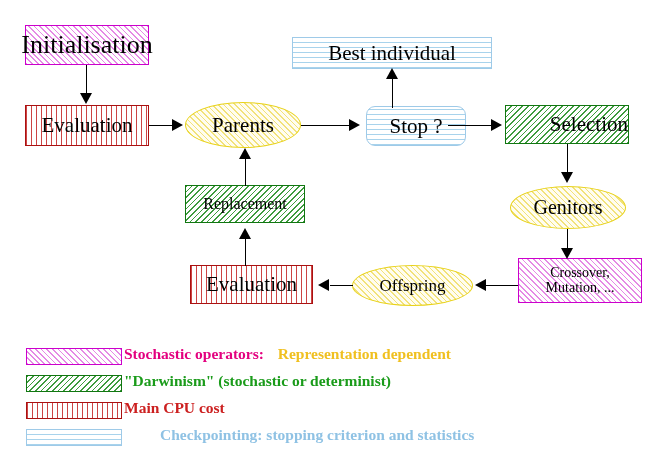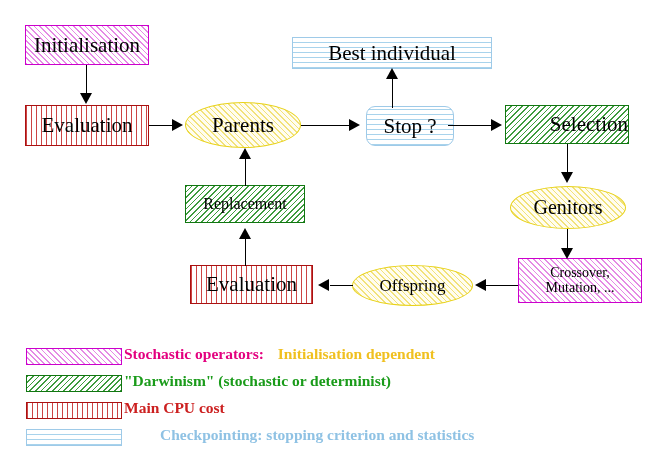--- a/index.html
+++ b/index.html
@@ -106,37 +106,37 @@
     font-weight: bold;
     white-space: nowrap;
     font-family: "Liberation Serif", "DejaVu Serif", serif;
   }
 </style>
 </head>
 <body>
 
 <div id="canvas">
 
-  <div class="node fill-magenta" style="left:25px; top:25px; width:124px; height:40px; font-size:21px;">
+  <div class="node fill-magenta" style="left:25px; top:25px; width:124px; height:40px; font-size:26px;">
     <span>Initialisation</span>
   </div>
 
   <div class="node fill-red" style="left:25px; top:105px; width:124px; height:41px; font-size:21px;">
     <span>Evaluation</span>
   </div>
 
   <div class="node fill-yellow ellipse" style="left:185px; top:102px; width:116px; height:46px; font-size:21px;">
     <span>Parents</span>
   </div>
 
   <div class="node fill-blue" style="left:292px; top:37px; width:200px; height:32px; font-size:21px;">
     <span>Best individual</span>
   </div>
 
-  <div class="node fill-blue rounded" style="left:366px; top:106px; width:88px; height:40px; font-size:21px;">
+  <div class="node fill-blue rounded" style="left:366px; top:106px; width:100px; height:40px; font-size:21px;">
     <span>Stop ?</span>
   </div>
 
   <div class="node fill-green" style="left:505px; top:105px; width:124px; height:39px; font-size:21px;justify-content:flex-end;">
     <span>Selection</span>
   </div>
 
   <div class="node fill-green" style="left:185px; top:185px; width:120px; height:38px; font-size:16px;">
     <span>Replacement</span>
   </div>
@@ -188,21 +188,21 @@
 
   <div class="edge-v" style="left:245px; top:232px; height:34px;"></div>
   <div class="arrow arrow-u" style="left:239px; top:228px;"></div>
 
   <div class="edge-v" style="left:245px; top:152px; height:34px;"></div>
   <div class="arrow arrow-u" style="left:239px; top:148px;"></div>
 
   <div class="legend-swatch fill-magenta" style="top:348px;"></div>
   <div class="legend-text" style="top:345px;">
     <span style="color:#e3007f;">Stochastic operators:</span>
-    <span style="color:#f0c020; margin-left:10px;">Initialisation dependent</span>
+    <span style="color:#f0c020; margin-left:10px;">Representation dependent</span>
   </div>
 
   <div class="legend-swatch fill-green" style="top:375px;"></div>
   <div class="legend-text" style="top:372px;">
     <span style="color:#1a9b1a;">"Darwinism" (stochastic or determinist)</span>
   </div>
 
   <div class="legend-swatch fill-red" style="top:402px;"></div>
   <div class="legend-text" style="top:399px;">
     <span style="color:#cc2020;">Main CPU cost</span>

